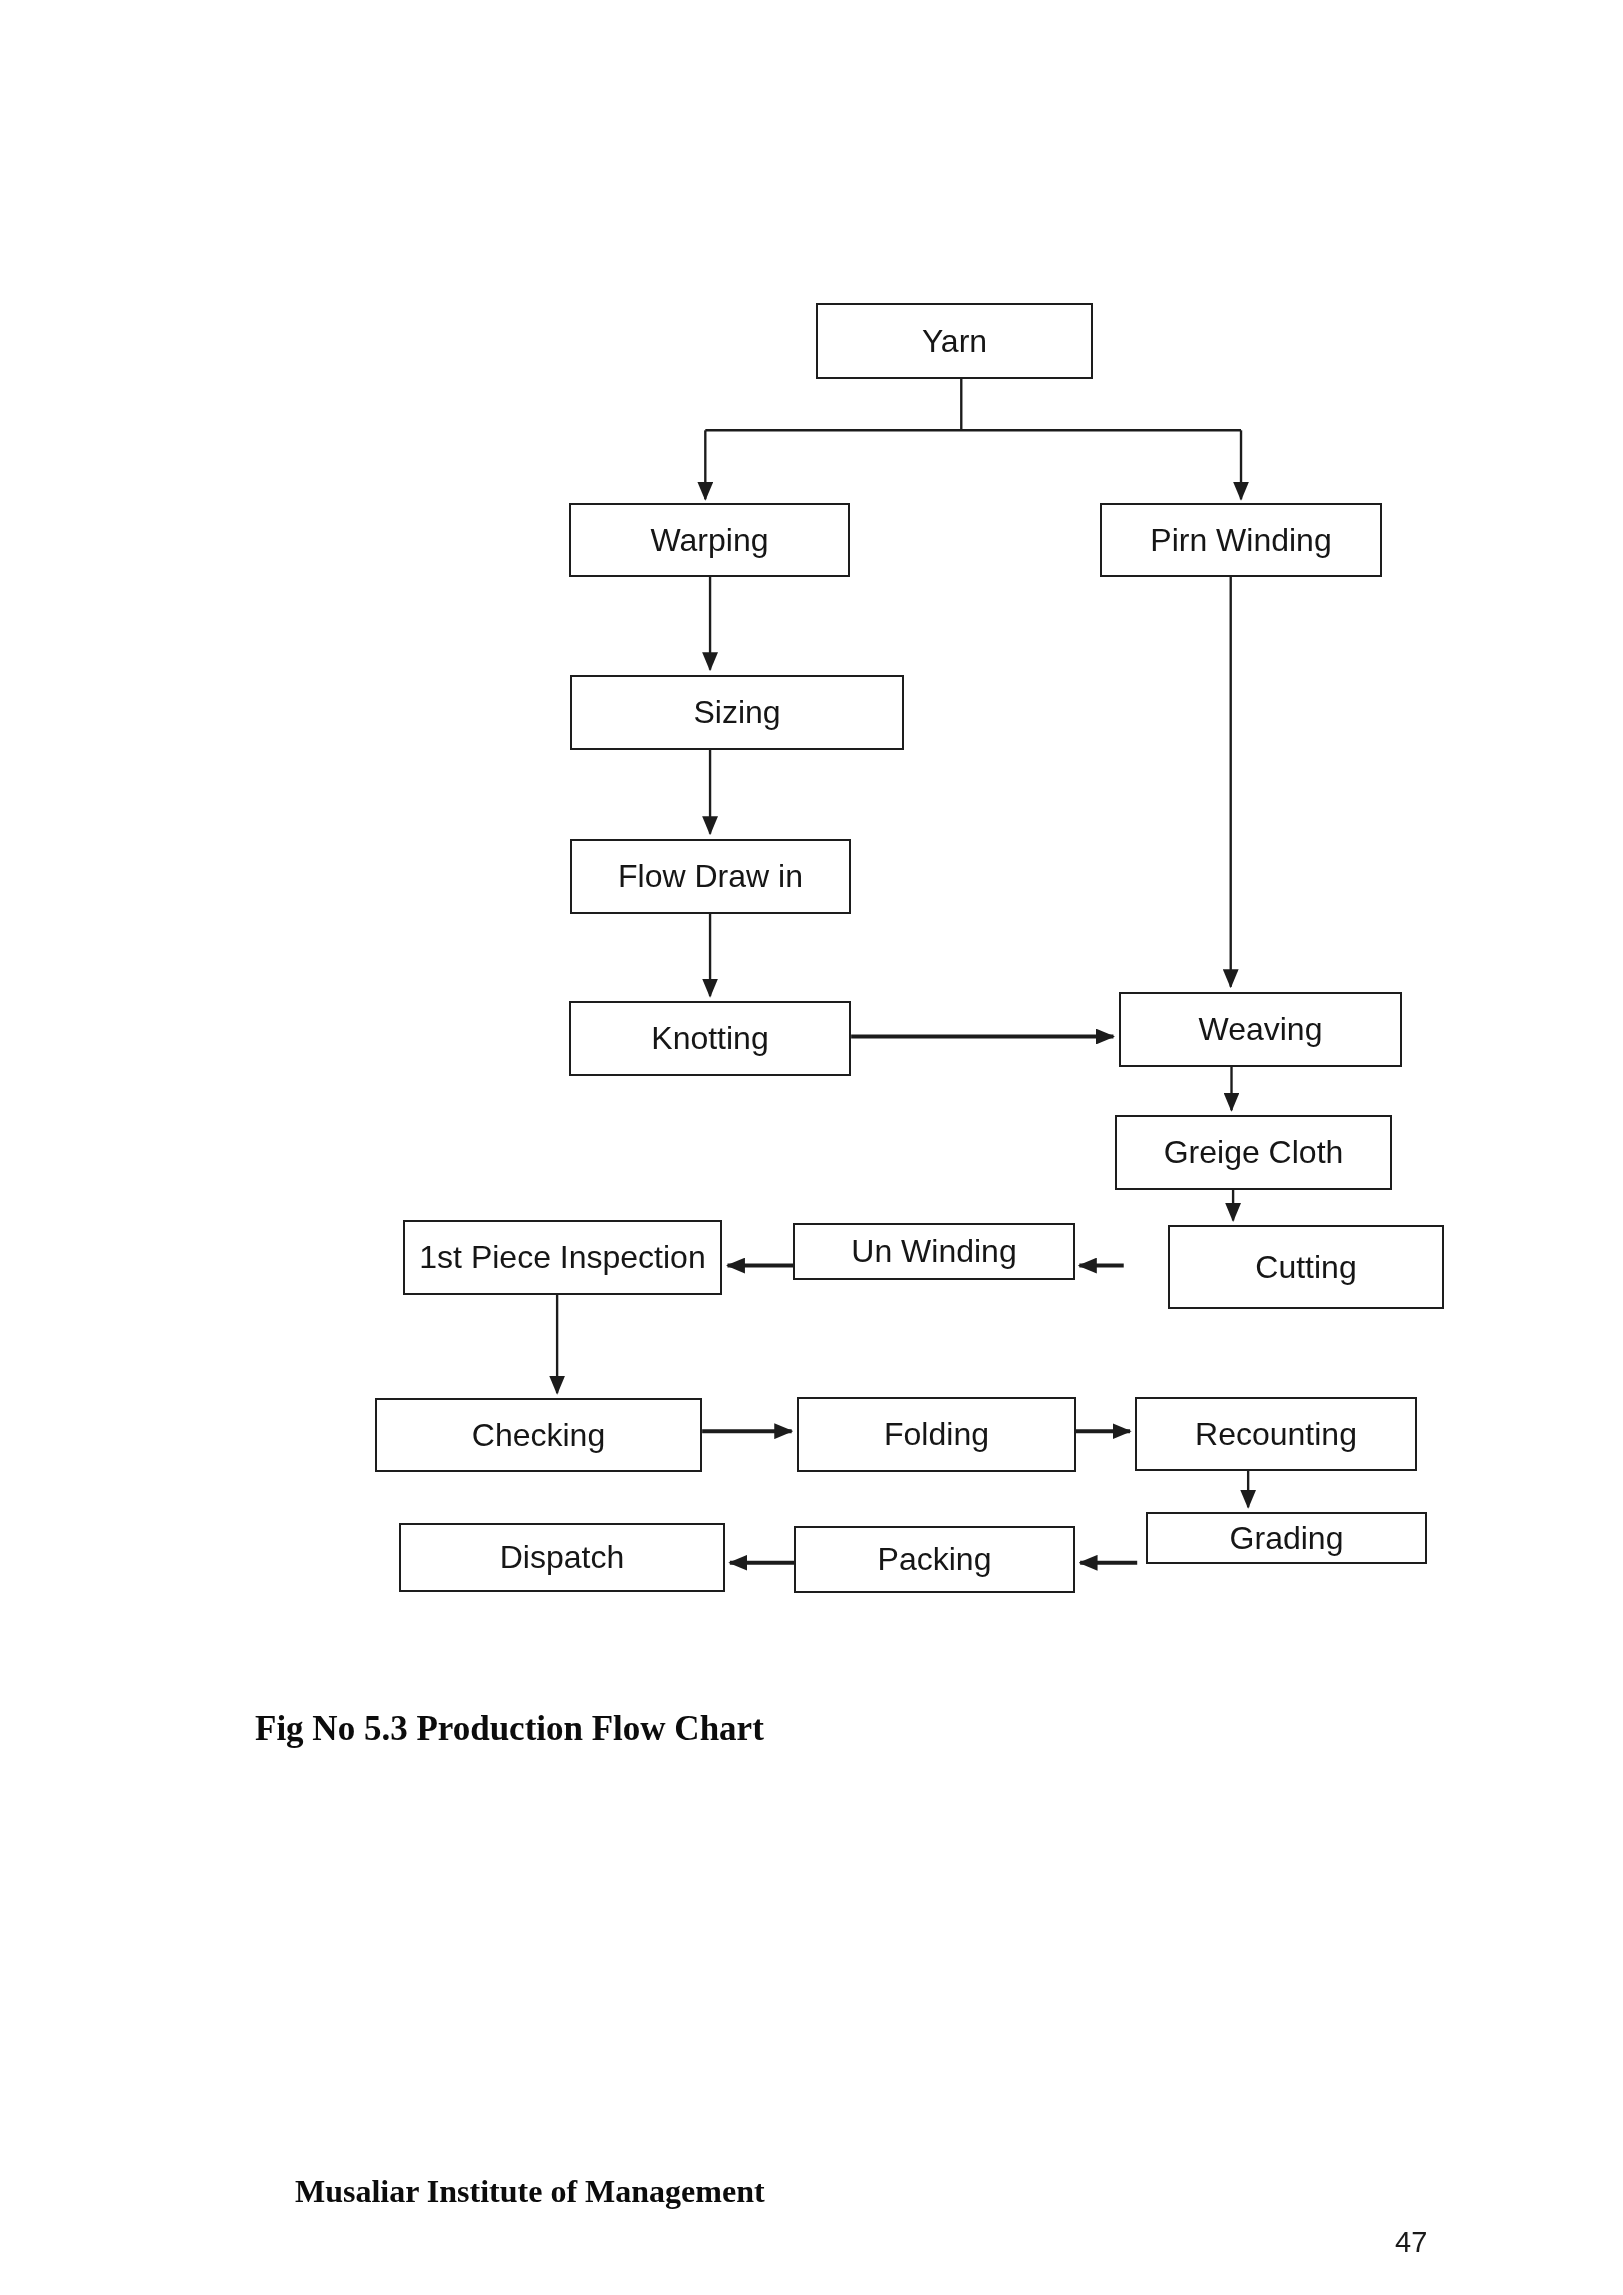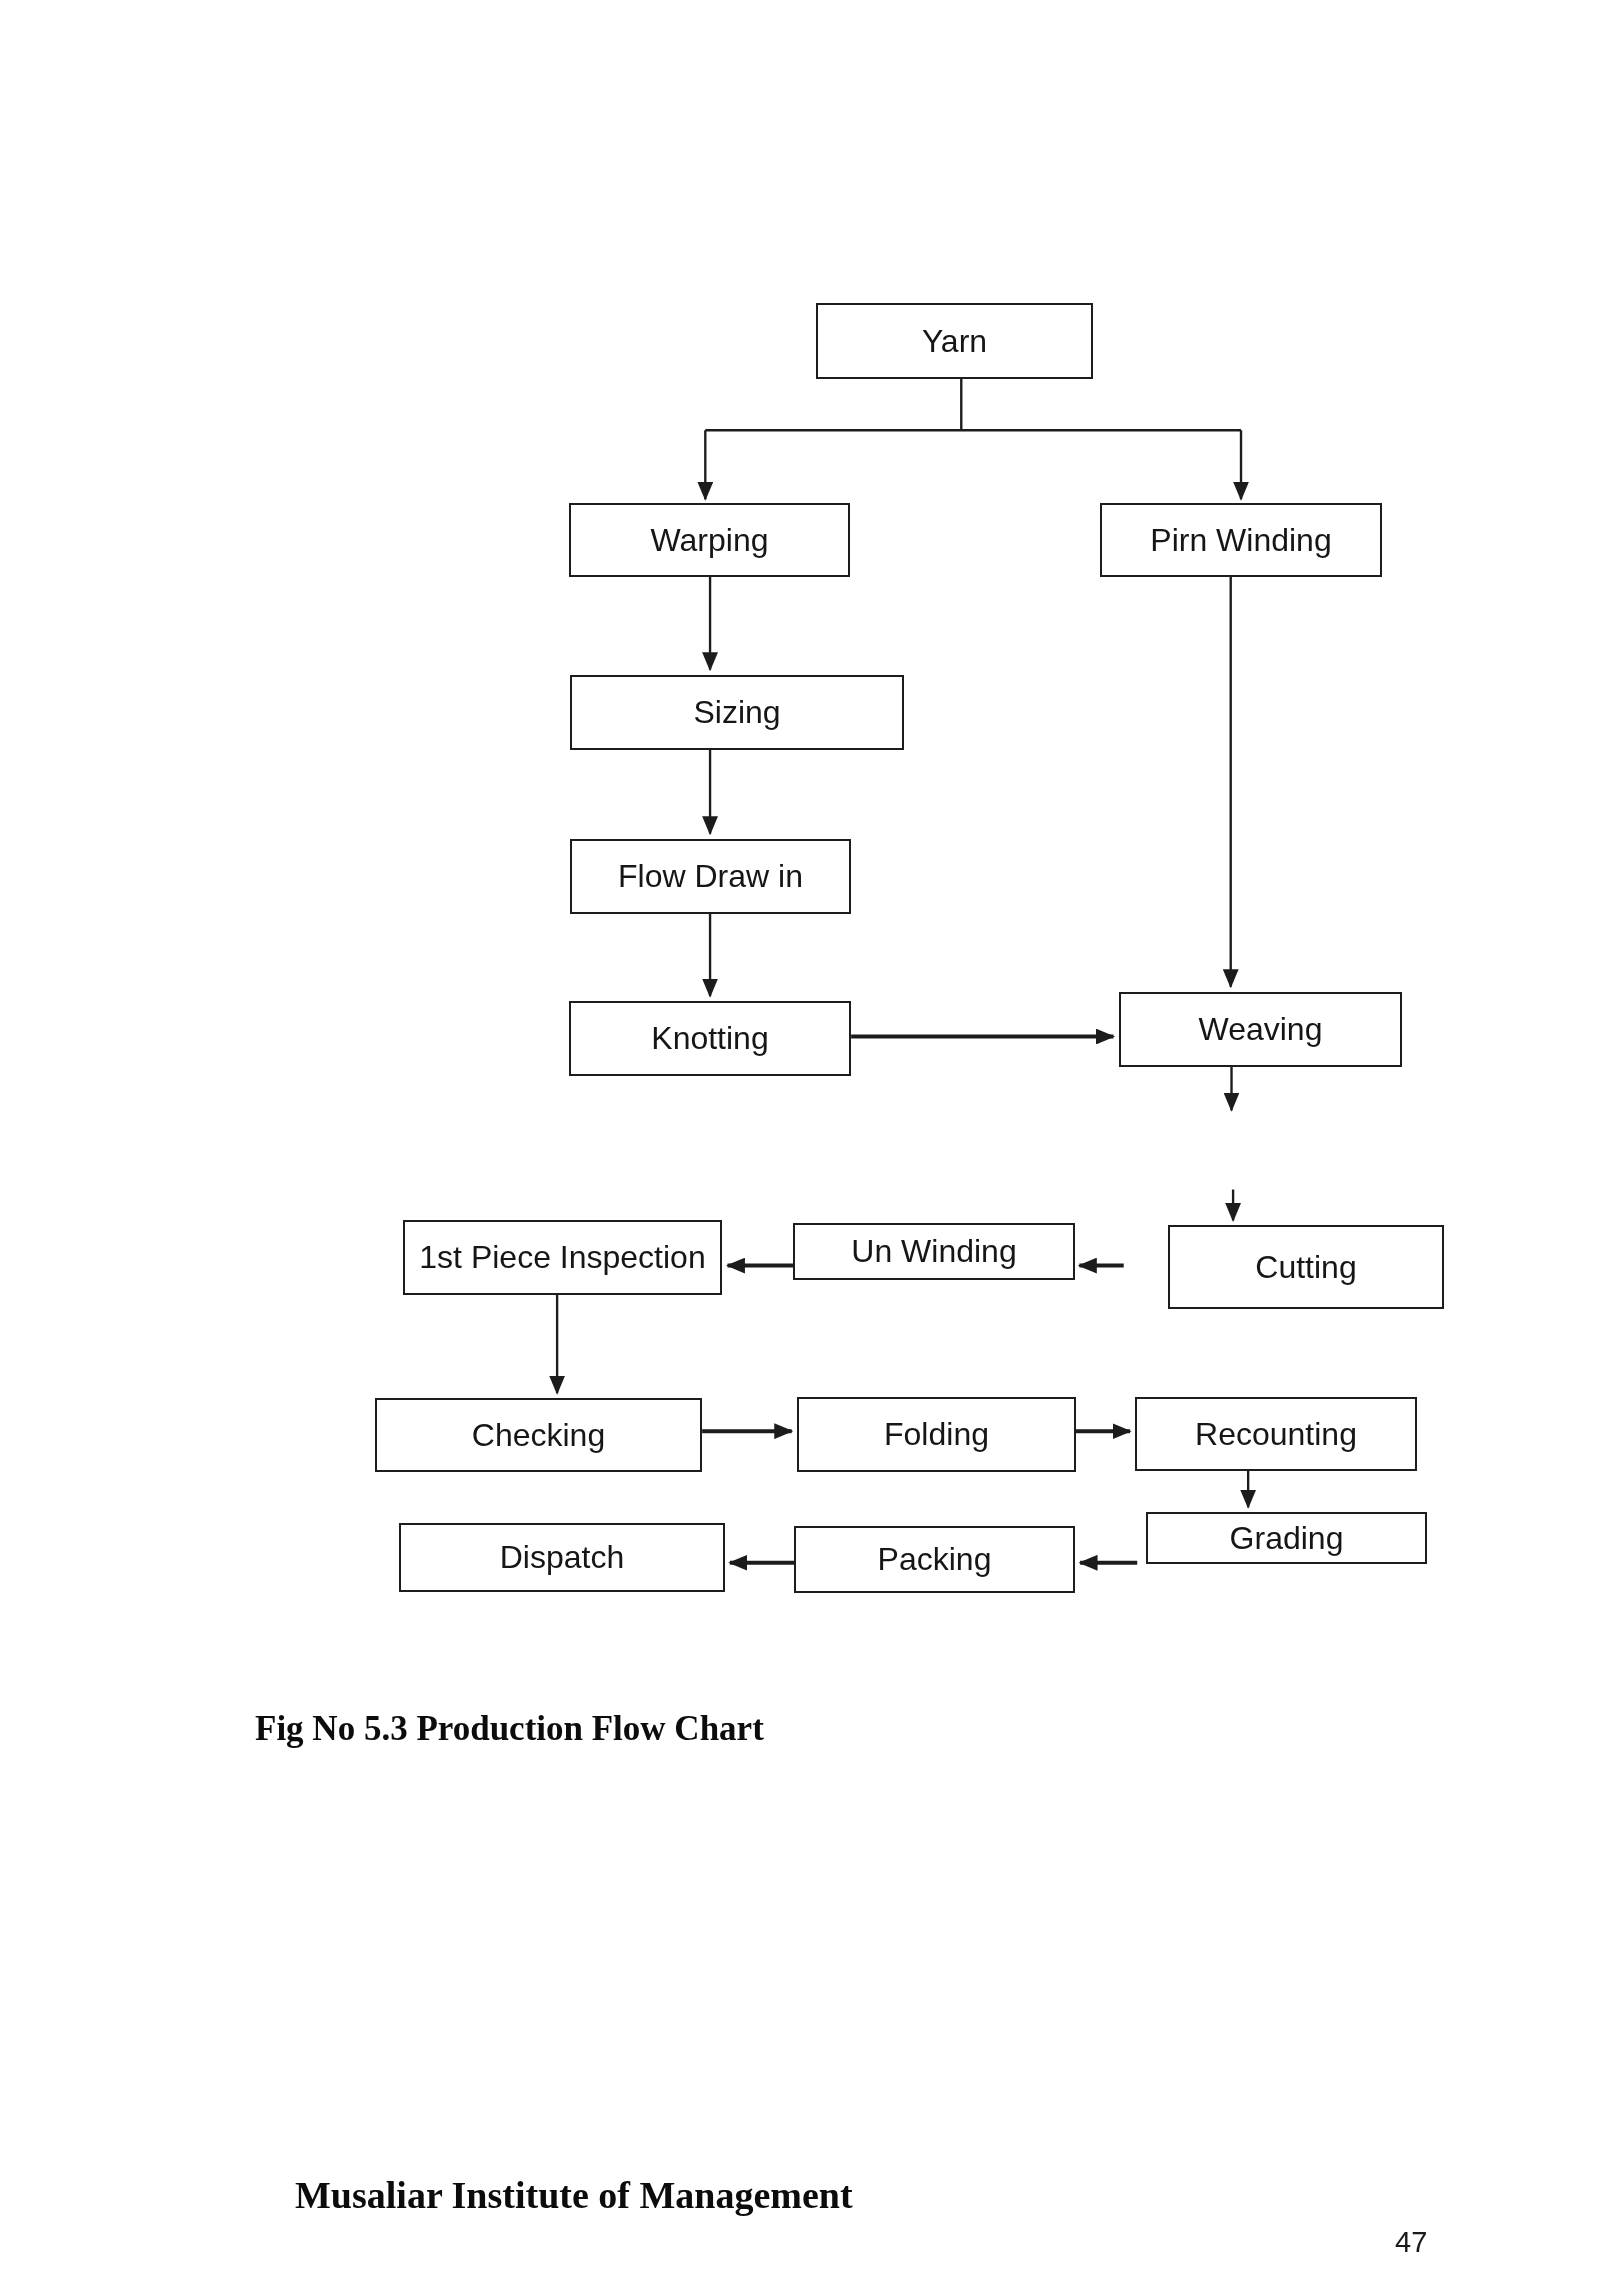--- a/index.html
+++ b/index.html
@@ -41,21 +41,21 @@
     font-weight: bold;
     font-size: 35px;
     color: #0c0c0c;
   }
   .footer-text {
     position: absolute;
     left: 295px;
     top: 2173px;
     font-family: "Liberation Serif", serif;
     font-weight: bold;
-    font-size: 38px;
+    font-size: 32px;
     color: #0c0c0c;
   }
   .page-number {
     position: absolute;
     left: 1395px;
     top: 2226px;
     font-size: 29px;
     color: #1a1a1a;
   }
 </style>
@@ -91,20 +91,21 @@
     <line class="thick" x1="1002" y1="1972" x2="921" y2="1972" marker-end="url(#ah)"></line>
   </svg>
 
   <div class="node" style="left:816px; top:303px;  width:277px; height:76px;">Yarn</div>
   <div class="node" style="left:569px;  top:503px;  width:281px; height:74px;">Warping</div>
   <div class="node" style="left:1100px; top:503px;  width:282px; height:74px;">Pirn Winding</div>
   <div class="node" style="left:570px;  top:675px;  width:334px; height:75px;">Sizing</div>
   <div class="node" style="left:570px;  top:839px; width:281px; height:75px;">Flow Draw in</div>
   <div class="node" style="left:569px;  top:1001px; width:282px; height:75px;">Knotting</div>
   <div class="node" style="left:1119px; top:992px; width:283px; height:75px;">Weaving</div>
+  <div class="node" style="left:1115px; top:1115px; width:277px; height:75px;">Greige Cloth</div>
   <div class="node" style="left:1124px; top:1225px; width:276px; height:84px;margin-left:44px;">Cutting</div>
   <div class="node" style="left:793px; top:1223px; width:282px; height:57px;">Un Winding</div>
   <div class="node" style="left:403px;  top:1220px; width:319px; height:75px;">1st Piece Inspection</div>
   <div class="node" style="left:375px;  top:1398px; width:327px; height:74px;">Checking</div>
   <div class="node" style="left:797px; top:1397px; width:279px; height:75px;">Folding</div>
   <div class="node" style="left:1135px; top:1397px; width:282px; height:74px;">Recounting</div>
   <div class="node" style="left:1137px; top:1512px; width:281px; height:52px;margin-left:9px;">Grading</div>
   <div class="node" style="left:794px; top:1526px; width:281px; height:67px;">Packing</div>
   <div class="node" style="left:399px;  top:1523px; width:326px; height:69px;">Dispatch</div>
 

